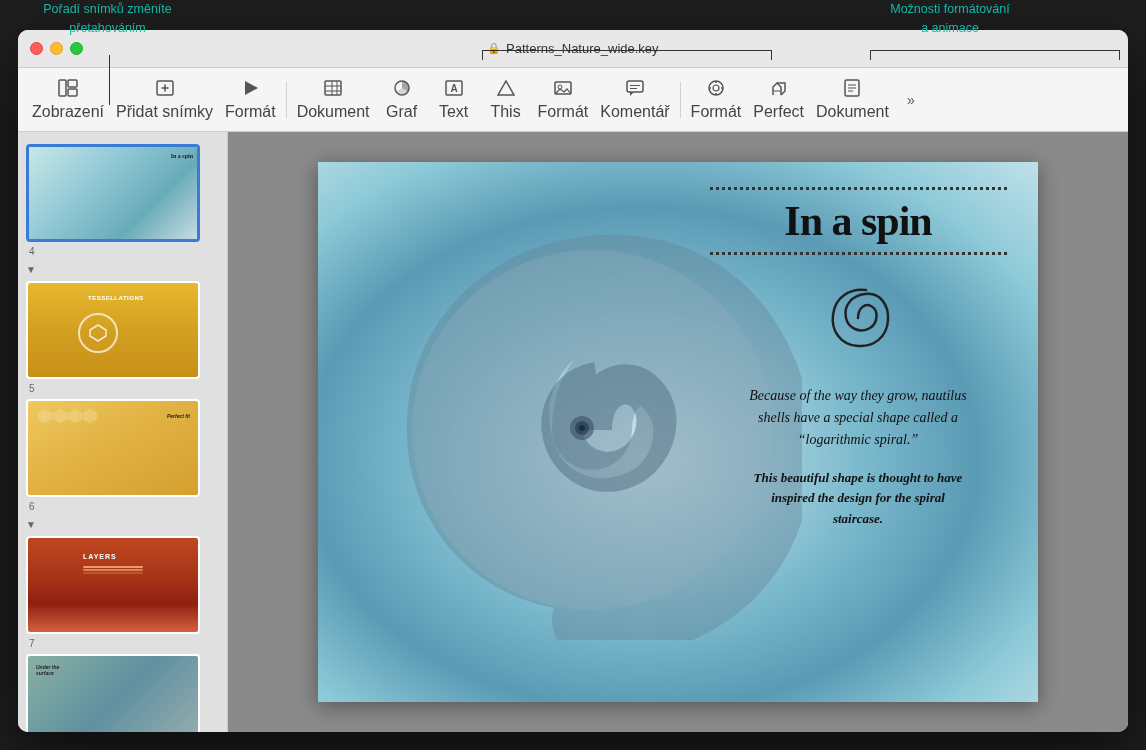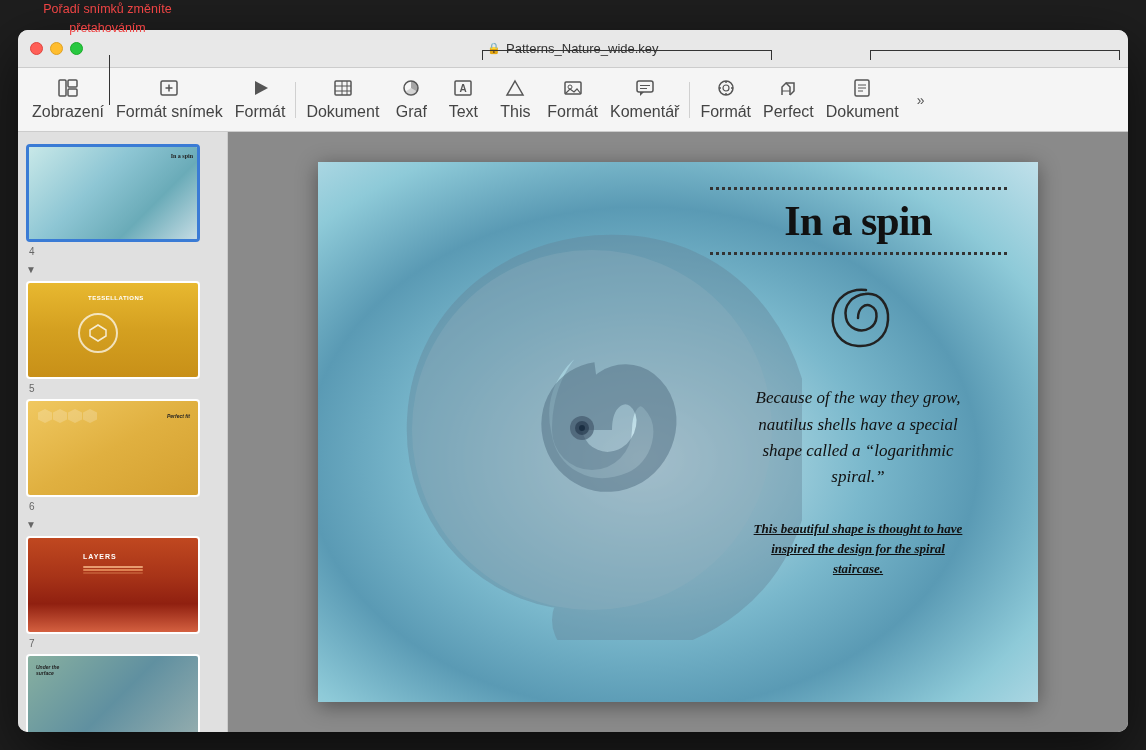--- a/index.html
+++ b/index.html
@@ -245,21 +245,21 @@
       left: 0;
       width: 1146px;
       height: 750px;
       pointer-events: none;
       z-index: 100;
     }
 
     .ann-text {
       position: absolute;
       font-size: 12.5px;
-      color: #ef4444;
+      color: #14b8a6;
       text-align: center;
       line-height: 1.5;
       font-weight: 400;
     }
     .ann-vert {
       position: absolute;
       border-left: 1px solid #333;
     }
     .ann-bracket-h {
       position: absolute;
@@ -272,20 +272,21 @@
 <body>
 
 <div class="annotation-overlay">
 
   <div class="ann-text" style="left:30px; top:0px; width:155px;">Pořadí snímků změníte<br>přetahováním</div>
   <div class="ann-vert" style="left:109px; top:55px; height:50px;"></div>
 
 
   <div class="ann-bracket-h" style="left:482px; top:50px; width:290px; height:10px;"></div>
 
+  <div class="ann-text" style="left:840px; top:0px; width:220px;">Možnosti formátování<br>a animace</div>
 
   <div class="ann-bracket-h" style="left:870px; top:50px; width:250px; height:10px;"></div>
 
   <div class="ann-vert" style="left:109px; top:55px; height:48px;"></div>
 </div>
 
 <div class="window">
 
   <div class="title-bar">
     <div class="traffic-lights">
@@ -311,21 +312,21 @@
       <span class="tb-label">Zobrazení</span>
     </div>
     <div class="toolbar-item">
       <span class="tb-icon">
         <svg width="20" height="18" viewBox="0 0 20 18" fill="none">
           <rect x="2" y="2" width="16" height="14" rx="1.5" stroke="#555" stroke-width="1.5" fill="none"></rect>
           <line x1="10" y1="5.5" x2="10" y2="12.5" stroke="#555" stroke-width="1.5"></line>
           <line x1="6.5" y1="9" x2="13.5" y2="9" stroke="#555" stroke-width="1.5"></line>
         </svg>
       </span>
-      <span class="tb-label">Formát snímek</span>
+      <span class="tb-label">Přidat snímky</span>
     </div>
     <div class="toolbar-item">
       <span class="tb-icon">
         <svg width="20" height="18" viewBox="0 0 20 18" fill="none">
           <polygon points="5,2 18,9 5,16" fill="#555"></polygon>
         </svg>
       </span>
       <span class="tb-label">Formát</span>
     </div>
     <div class="toolbar-separator"></div>
@@ -566,20 +567,20 @@
                 C66 37, 65 50, 57 55
                 C47 61, 35 55, 33 45
                 C30 32, 40 22, 52 21
                 C67 19, 76 32, 75 47
                 C74 65, 60 74, 45 73
                 C27 72, 18 57, 20 42
                 C22 24, 37 15, 53 17" stroke="#222" stroke-width="2.5" fill="none" stroke-linecap="round"></path>
             </svg>
           </div>
 
-          <div style="font-size:17px;color:#111;text-align:center;font-family:Georgia,serif;font-style:italic;line-height:1.55;max-width:220px;">Because of the way they grow, nautilus shells have a special shape called a “logarithmic spiral.”</div>
-
-          <div style="font-size:13px;color:#111;text-align:center;font-family:Georgia,serif;font-style:italic;font-weight:700;line-height:1.55;max-width:220px;margin-top:20px;text-decoration:underline;">This beautiful shape is thought to have inspired the design for the spiral staircase.</div>
+          <div style="font-size:14px;color:#111;text-align:center;font-family:Georgia,serif;font-style:italic;line-height:1.55;max-width:220px;">Because of the way they grow, nautilus shells have a special shape called a “logarithmic spiral.”</div>
+
+          <div style="font-size:13px;color:#111;text-align:center;font-family:Georgia,serif;font-style:italic;font-weight:700;line-height:1.55;max-width:220px;margin-top:10px;">This beautiful shape is thought to have inspired the design for the spiral staircase.</div>
         </div>
       </div>
     </div>
   </div>
 </div>
 
 </body></html>

